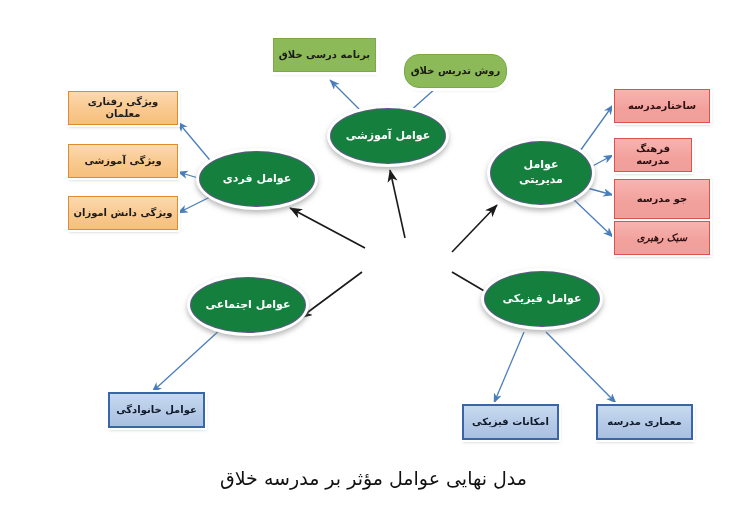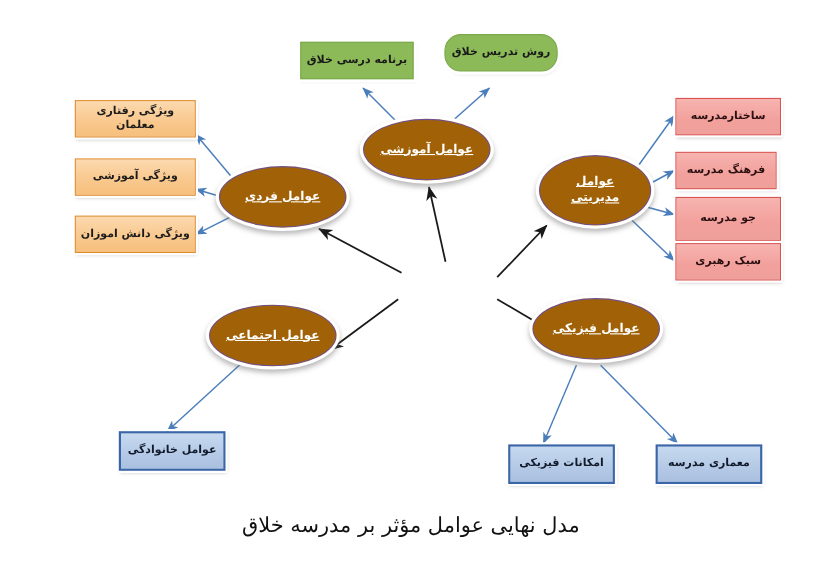--- a/index.html
+++ b/index.html
@@ -78,27 +78,26 @@
     display: flex;
     align-items: center;
     justify-content: center;
     text-align: center;
     border-radius: 50%;
     font-weight: bold;
     z-index: 3;
   }
   .ellipse .lbl { display: block; width: 100%; }
   .el-purple {
-    background: #a16207;
+    background: #15803d;
     border: 3px solid #ffffff;
     box-shadow: 0 3px 5px rgba(120,120,120,0.5), inset 0 0 0 1px #6d4f96;
     color: #ffffff;
     font-size: 11px;
     line-height: 1.35;
-    text-decoration: underline;
   }
   .el-blue {
     background: radial-gradient(ellipse at 35% 30%, #d7f0fb 0%, #a8e0f4 60%, #8fd6f0 100%);
     border: 2px solid #ffffff;
     box-shadow: 0 3px 5px rgba(120,120,120,0.5), inset 0 0 0 1px #74c8e8;
     color: #101820;
     font-size: 10px;
     line-height: 1.5;
   }
 
@@ -154,49 +153,49 @@
 
       <line x1="524" y1="332" x2="494" y2="403"></line>
       <line x1="546" y1="332" x2="616" y2="403"></line>
     </g>
   </svg>
 
   <div class="box box-green" style="left:273px; top:38px; width:103px; height:32px;">
     <span class="lbl">برنامه درسی خلاق</span>
   </div>
 
-  <div class="box box-green" style="left:404px; top:31px; width:103px; height:32px;border-radius:15px;">
+  <div class="box box-green" style="left:404px; top:54px; width:103px; height:32px;border-radius:15px;">
     <span class="lbl">روش تدریس خلاق</span>
   </div>
 
   <div class="box box-orange" style="left:68px; top:91px; width:110px; height:31px;">
     <span class="lbl">ویژگی رفتاری معلمان</span>
   </div>
 
   <div class="box box-orange" style="left:68px; top:144px; width:110px; height:31px;">
     <span class="lbl">ویژگی آموزشی</span>
   </div>
 
   <div class="box box-orange" style="left:68px; top:196px; width:110px; height:31px;">
     <span class="lbl">ویژگی دانش اموزان</span>
   </div>
 
   <div class="box box-red" style="left:614px; top:89px; width:96px; height:29px;">
     <span class="lbl">ساختارمدرسه</span>
   </div>
 
-  <div class="box box-red" style="left:614px; top:138px; width:92px; height:29px;">
+  <div class="box box-red" style="left:614px; top:138px; width:78px; height:29px;">
     <span class="lbl">فرهنگ مدرسه</span>
   </div>
 
   <div class="box box-red" style="left:614px; top:179px; width:96px; height:40px;justify-content:center;">
     <span class="lbl">جو مدرسه</span>
   </div>
 
-  <div class="box box-red" style="left:614px; top:221px; width:96px; height:29px;">
+  <div class="box box-red" style="left:614px; top:221px; width:96px; height:29px;font-style:italic;">
     <span class="lbl">سبک رهبری</span>
   </div>
 
   <div class="box box-blue" style="left:92px; top:392px; width:97px; height:30px;">
     <span class="lbl">عوامل خانوادگی</span>
   </div>
 
   <div class="box box-blue" style="left:446px; top:404px; width:97px; height:30px;">
     <span class="lbl">امکانات فیزیکی</span>
   </div>

